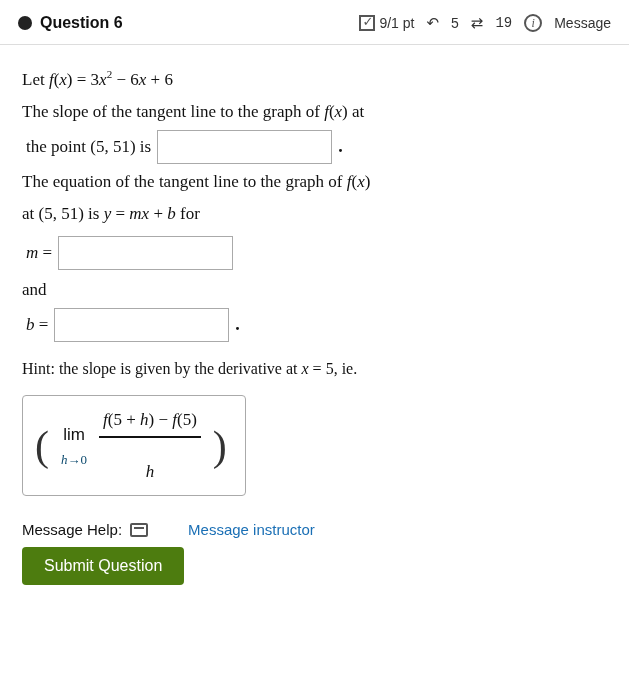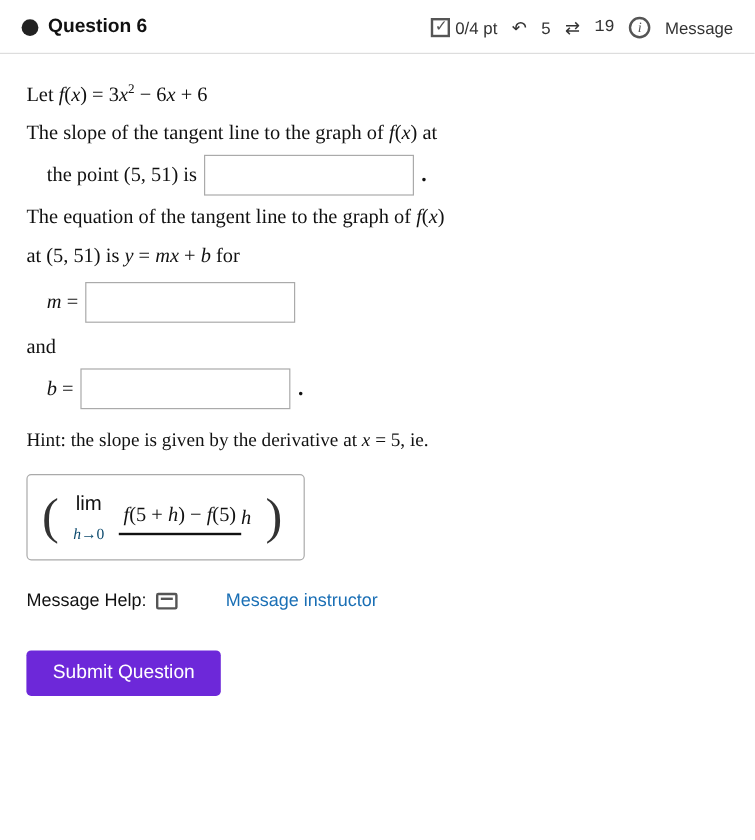--- a/index.html
+++ b/index.html
@@ -88,21 +88,21 @@
       line-height: 1.65;
     }
     .math-line {
       margin-bottom: 4px;
       font-size: 17px;
     }
     .input-row {
       display: flex;
       align-items: center;
       gap: 6px;
-      margin: 2px 0 4px 17px;
+      margin: 2px 0 4px 4px;
       flex-wrap: wrap;
     }
     .answer-input {
       border: 1px solid #aaa;
       width: 175px;
       height: 34px;
       font-size: 16px;
       padding: 4px 8px;
       outline: none;
       background: #fff;
@@ -157,23 +157,23 @@
     .limit-lim-word {
       font-size: 17px;
       font-family: Arial, sans-serif;
     }
     .limit-lim-sub {
       font-size: 13px;
       color: #0c4a6e;
     }
     .limit-fraction {
       display: flex;
-      flex-direction: row;
-      align-items: center;
-      gap: 0;
+      flex-direction: column;
+      align-items: center;
+      gap: 18px;
     }
     .limit-numerator {
       font-size: 17px;
       border-bottom: 2px solid #111;
       padding-bottom: 2px;
       padding-left: 4px;
       padding-right: 4px;
       white-space: nowrap;
     }
     .limit-denominator {
@@ -204,22 +204,22 @@
       right: 2px;
       border-top: 2px solid #555;
     }
     .message-link {
       color: #1a6fb5;
       text-decoration: none;
       font-size: 15px;
       margin-left: 32px;
     }
     .submit-btn {
-      margin-top: 28px;
-      background: #6d28d9;
+      margin-top: 4px;
+      background: #4d7c0f;
       color: #fff;
       border: none;
       padding: 10px 22px;
       font-size: 16px;
       font-family: Arial, sans-serif;
       border-radius: 4px;
       cursor: pointer;
     }
     
     .mi { font-style: italic; }
@@ -229,21 +229,21 @@
 <body>
 
 <div class="header">
   <div class="header-question">
     <span class="dot-icon"></span>
     <span>Question 6</span>
   </div>
   <div class="header-meta">
     <span class="score">
       <span class="checkbox-icon"></span>
-      <span>0/4 pt</span>
+      <span>9/1 pt</span>
     </span>
     <span style="font-size:15px;">↶</span>
     <span style="font-family:Arial,sans-serif;font-size:14px;">5</span>
     <span style="font-size:15px;">⇄</span>
     <span style="font-family:Liberation Mono, monospace;font-size:14px;">19</span>
     <span class="info-icon">i</span>
     <a class="details-link" href="#">Message</a>
   </div>
 </div>
 

